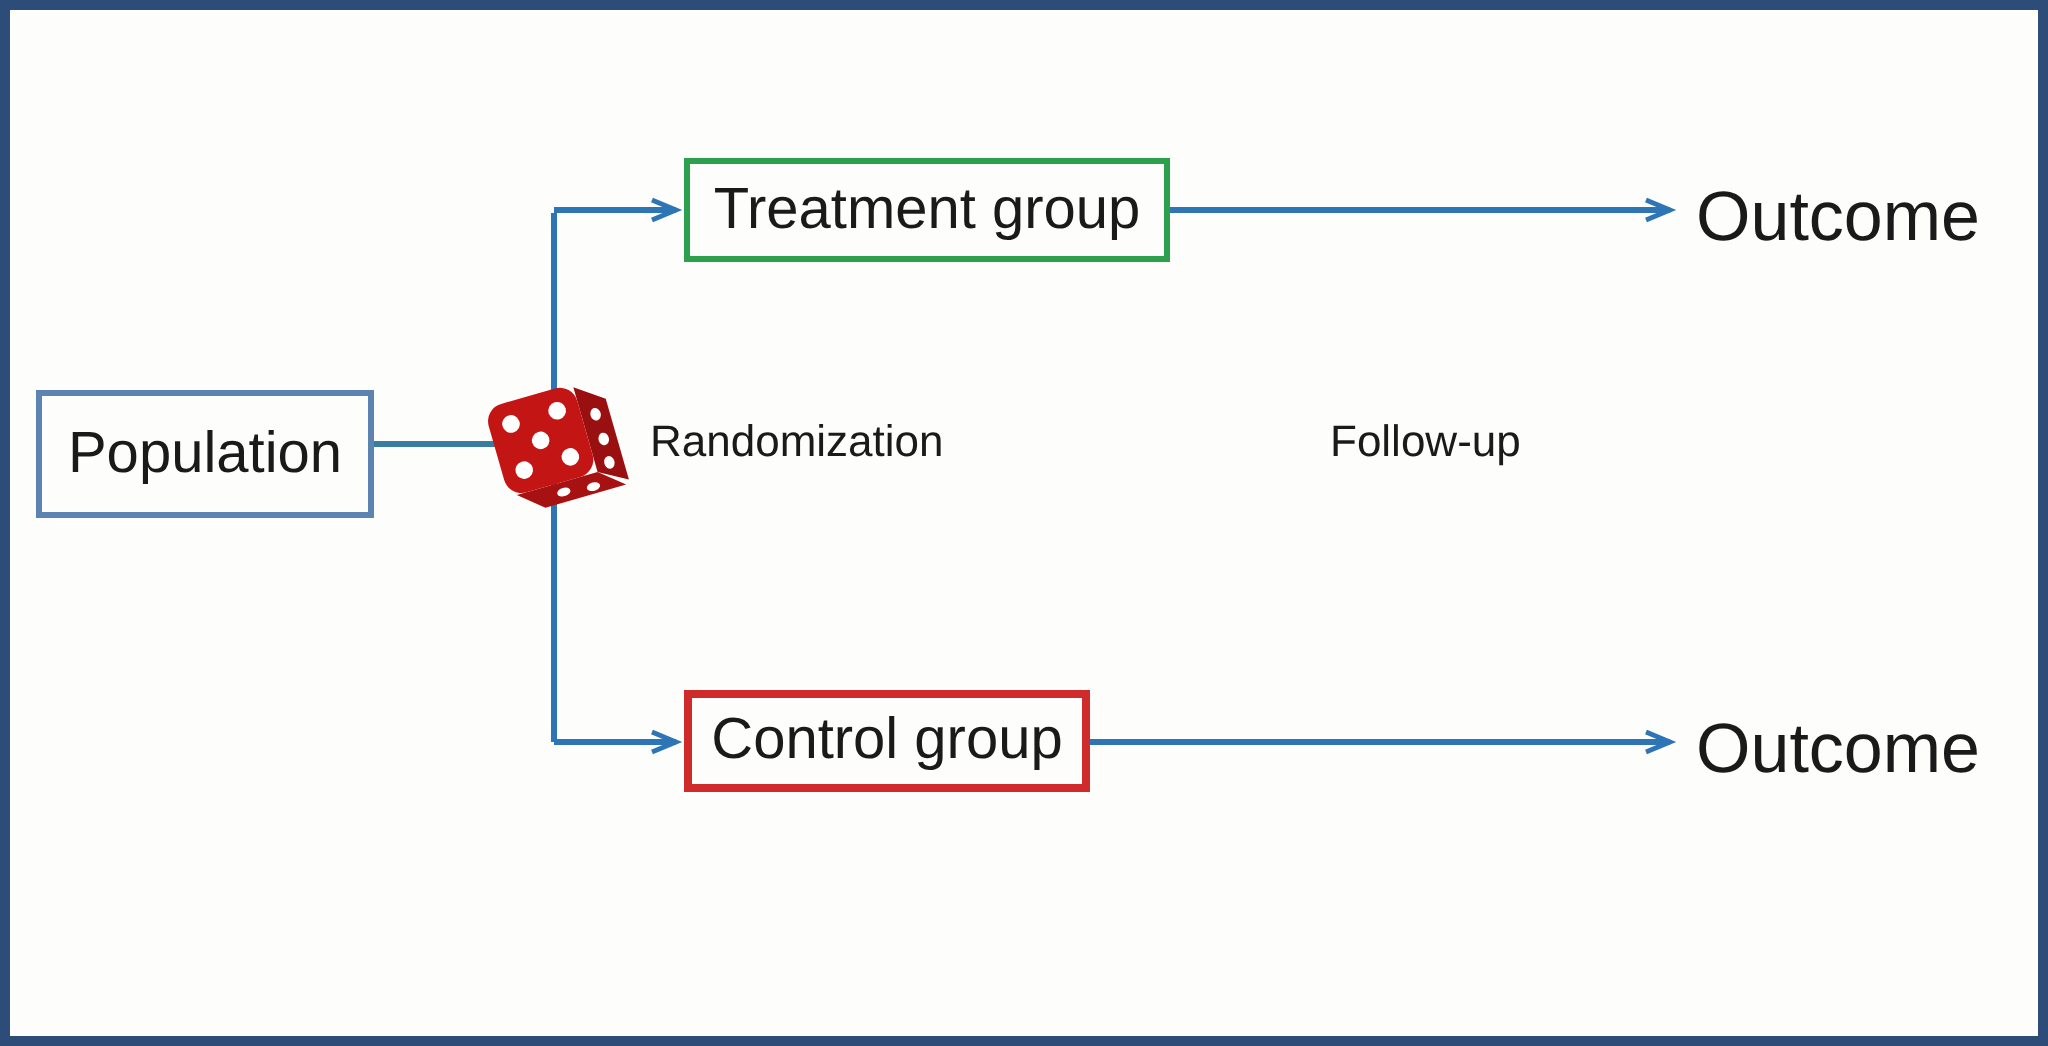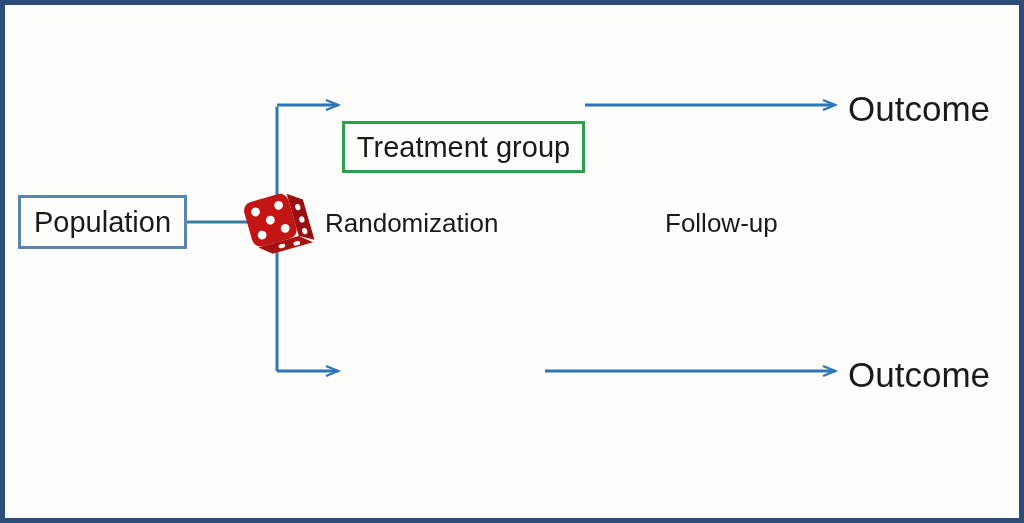--- a/index.html
+++ b/index.html
@@ -14,26 +14,26 @@
   }
   svg.wires{position:absolute;left:0;top:0;width:1014px;height:513px;}
   .node{
     position:absolute;
     display:flex;align-items:center;justify-content:center;
     background:var(--background,#fdfdfb);
     font-size:29px;
     white-space:nowrap;
     box-sizing:border-box;
   }
-  .node-population{left:13px;top:190px;width:169px;height:54px;border:3px solid var(--population-border,#5b84b1);}
-  .node-treatment{left:337px;top:74px;width:243px;height:52px;border:3px solid var(--treatment-border,#2ca04c);margin-top:42px;}
+  .node-population{left:13px;top:190px;width:169px;height:64px;border:3px solid var(--population-border,#5b84b1);}
+  .node-treatment{left:337px;top:74px;width:243px;height:52px;border:3px solid var(--treatment-border,#2ca04c);}
   .node-control{left:337px;top:340px;width:203px;height:51px;border:4px solid var(--control-border,#d02b2b);}
   .label{
     position:absolute;
-    font-size:26px;
+    font-size:22px;
     white-space:nowrap;
   }
   .label-randomization{left:320px;top:203px;}
   .label-followup{left:660px;top:203px;}
   .outcome{
     position:absolute;
     font-size:35px;
     white-space:nowrap;
   }
   .outcome-top{left:843px;top:84px;}
@@ -84,20 +84,23 @@
   </svg>
 
   <div class="node node-population">
     <span>Population</span>
   </div>
 
   <div class="node node-treatment">
     <span>Treatment group</span>
   </div>
 
+  <div class="node node-control">
+    <span>Control group</span>
+  </div>
 
   <div class="label label-randomization">Randomization</div>
 
   <div class="label label-followup">Follow-up</div>
 
   <div class="outcome outcome-top">Outcome</div>
 
   <div class="outcome outcome-bottom">Outcome</div>
 
 </div>

